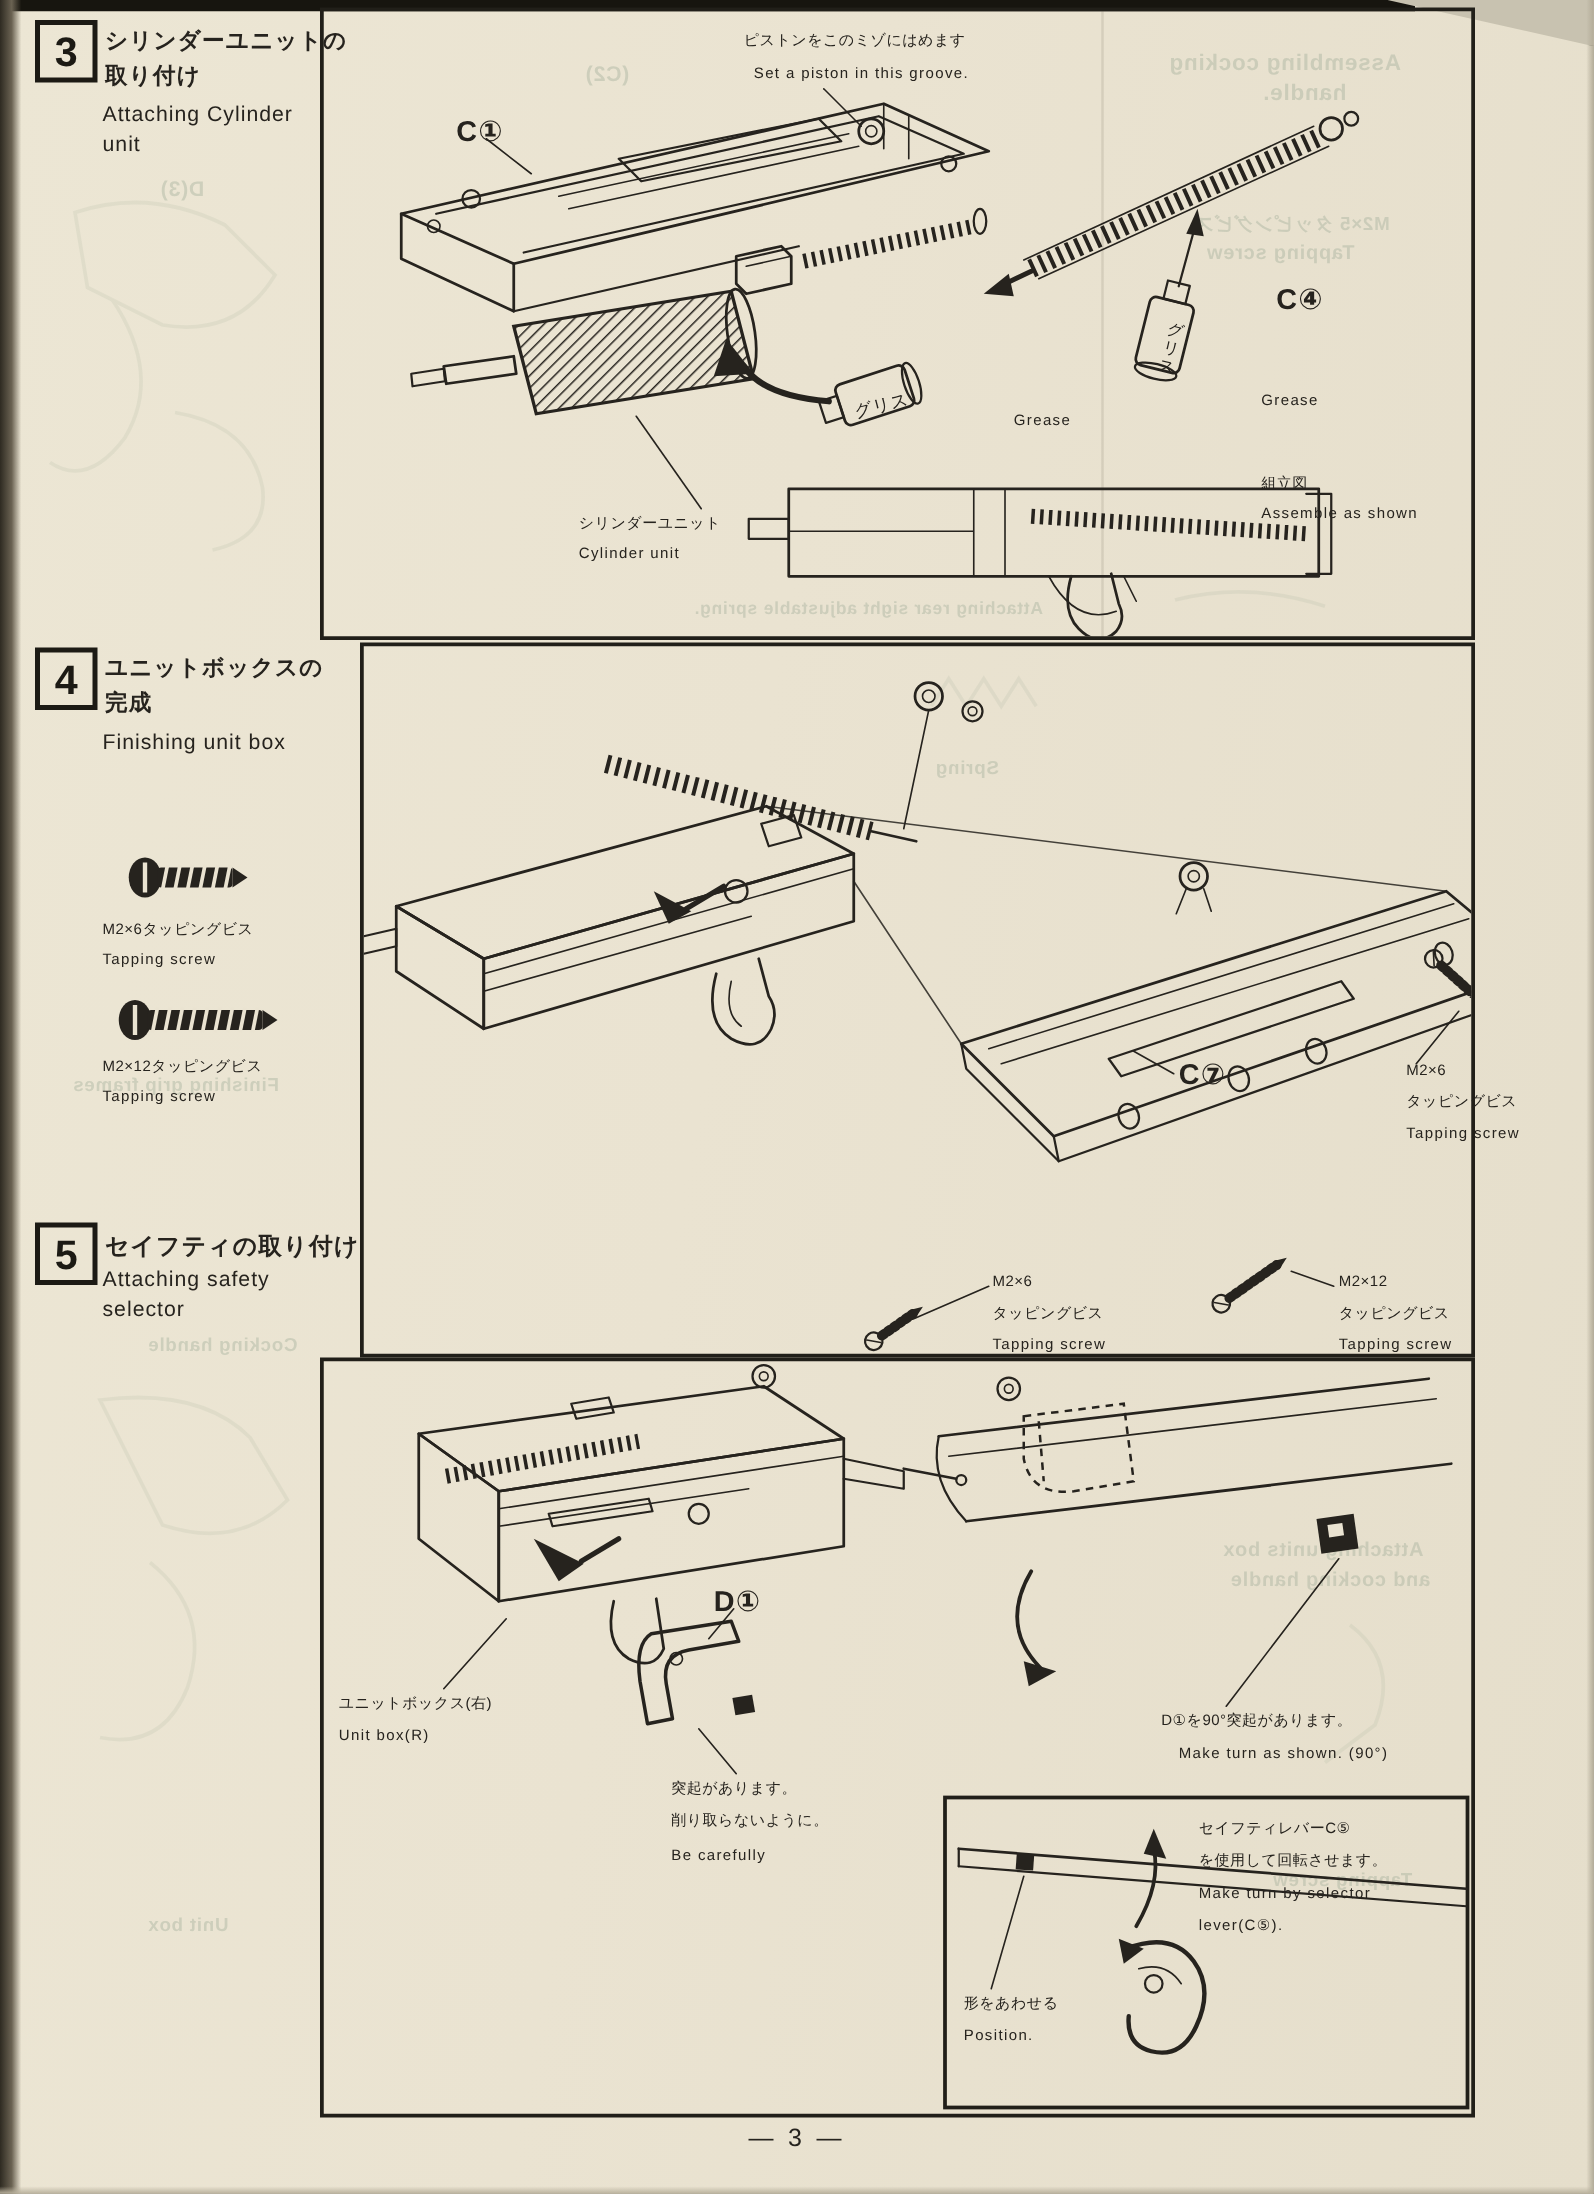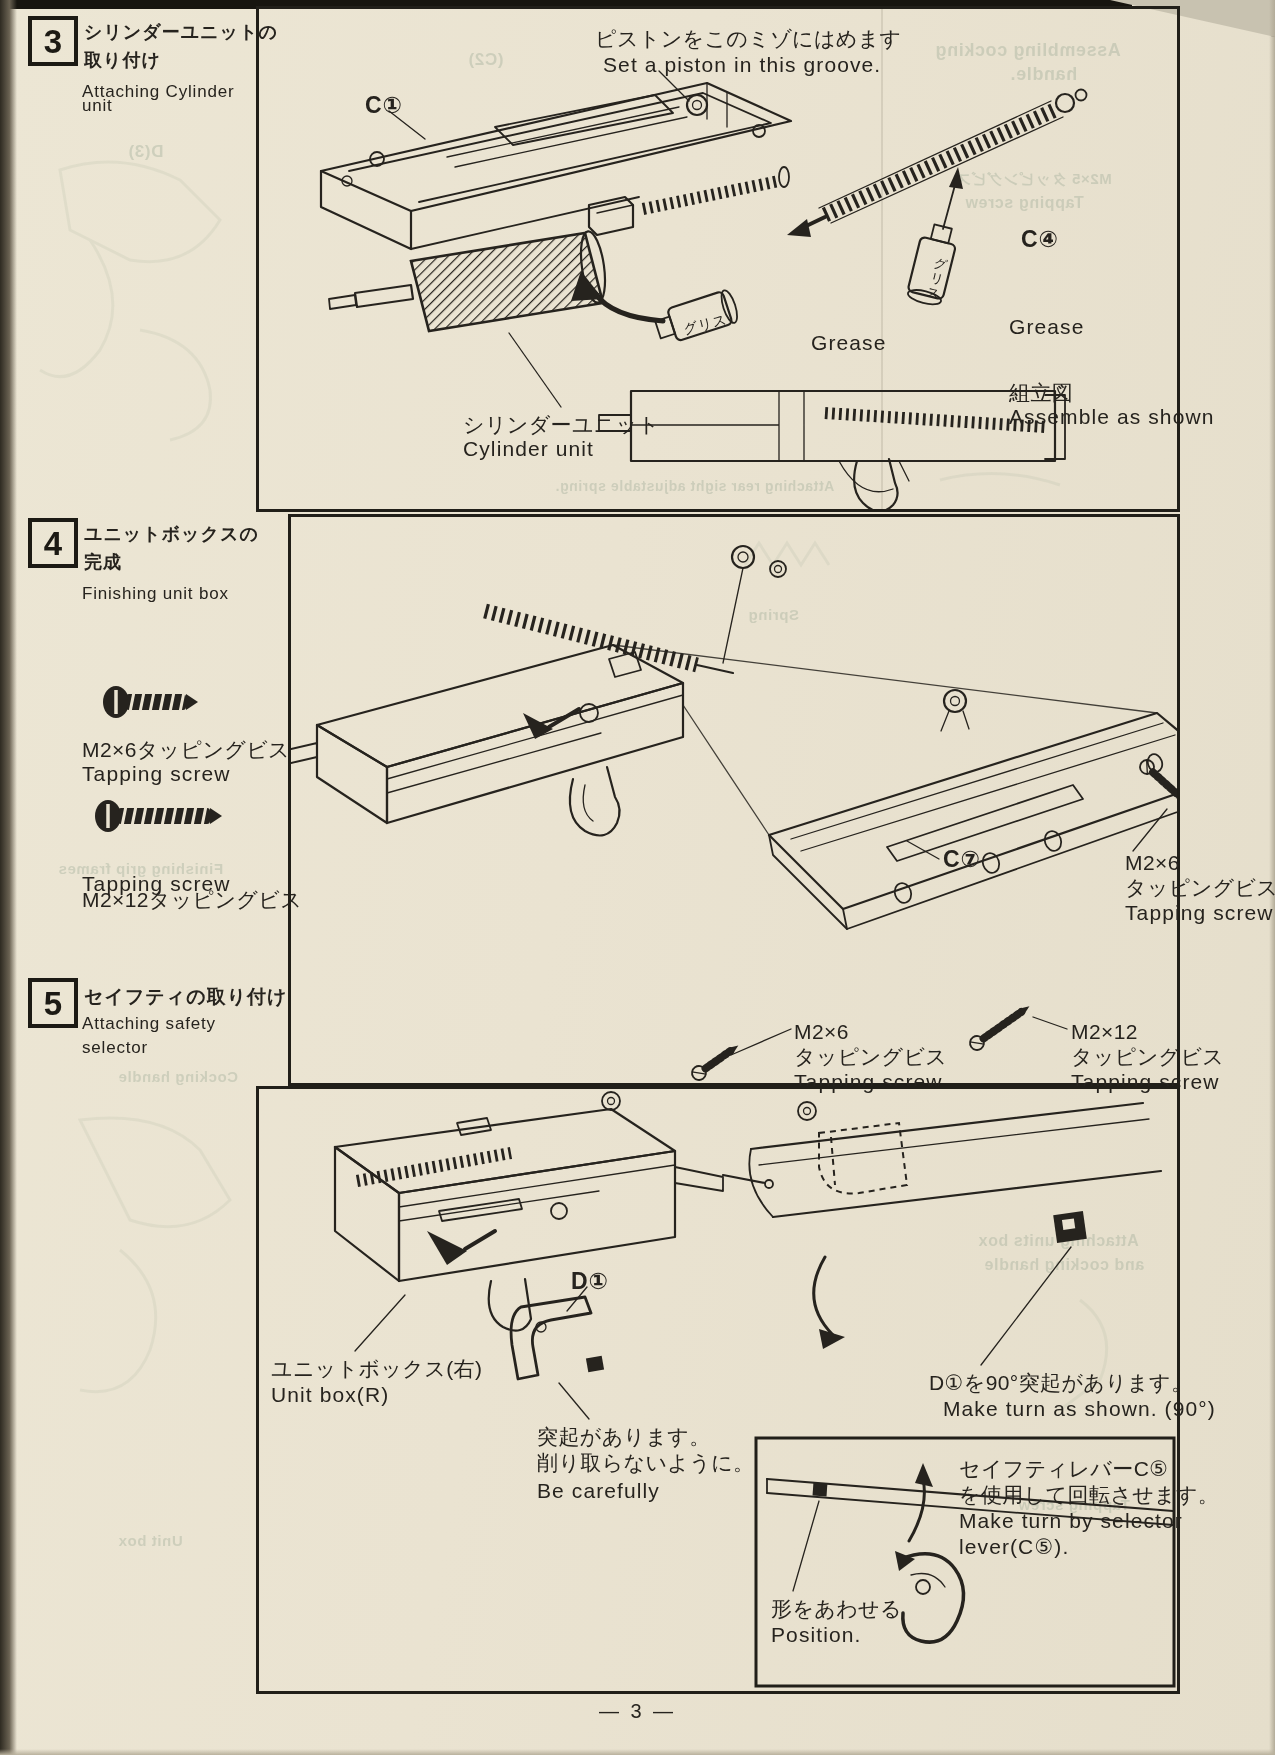--- a/index.html
+++ b/index.html
@@ -12,21 +12,21 @@
   .edge-left{position:absolute;left:0;top:0;width:17px;height:1755px;
              background:linear-gradient(90deg,#2e2a21 0%,#6a6252 55%,rgba(106,98,82,0) 100%);}
   .edge-right{position:absolute;right:0;top:0;width:6px;height:1755px;background:linear-gradient(270deg,#b3ac99,rgba(0,0,0,0));}
   .edge-bottom{position:absolute;left:0;bottom:0;width:1275px;height:6px;background:linear-gradient(0deg,#b9b19d,rgba(0,0,0,0));}
   .scanline{position:absolute;width:2px;background:rgba(70,66,52,.12);}
   .panel{position:absolute;border:3px solid #211f19;}
   .num-box{position:absolute;width:42px;height:42px;border:4px solid #1c1a14;display:flex;align-items:center;
            justify-content:center;font-weight:bold;font-size:33px;color:#1c1a14;line-height:1;}
   .hjp{position:absolute;font-size:18px;font-weight:600;letter-spacing:1px;white-space:nowrap;}
   .hen{position:absolute;font-size:17px;letter-spacing:.8px;white-space:nowrap;}
-  .lbl{position:absolute;font-size:21px;letter-spacing:.4px;white-space:nowrap;line-height:1.3;}
+  .lbl{position:absolute;font-size:12px;letter-spacing:.4px;white-space:nowrap;line-height:1.3;}
   .en{letter-spacing:1.1px;}
   .big{font-size:23px;font-weight:bold;letter-spacing:1px;}
   .vjp{position:absolute;font-size:13px;writing-mode:vertical-rl;letter-spacing:2px;}
   .bleed{position:absolute;transform:scaleX(-1);color:#96a591;opacity:.34;font-weight:bold;
          letter-spacing:.6px;filter:blur(.5px);white-space:nowrap;}
   .page-num{position:absolute;left:0;top:1700px;width:1275px;text-align:center;
             font-size:20px;letter-spacing:3px;}
   svg .ln{stroke:#26231e;stroke-width:2.2;fill:none;stroke-linecap:round;stroke-linejoin:round;}
   svg .thin{stroke-width:1.3;}
   svg .med{stroke-width:1.8;}
@@ -79,21 +79,21 @@
       <path d="M940,480 q60,-15 120,5"></path>
     </g>
   </svg>
 
   <div class="num-box" style="left:28px;top:16px;">
     <span>3</span>
   </div>
   <div class="hjp" style="left:84px;top:20px;">シリンダーユニットの</div>
   <div class="hjp" style="left:84px;top:48px;">取り付け</div>
   <div class="hen" style="left:82px;top:82px;">Attaching Cylinder</div>
-  <div class="hen" style="left:82px;top:96px;text-align:right;">unit</div>
+  <div class="hen" style="left:82px;top:106px;text-align:right;">unit</div>
 
   <div class="panel" style="left:256px;top:6px;width:918px;height:500px;">
     <svg width="918" height="500" style="position:absolute;left:0;top:0;">
       <defs>
         <pattern id="hatch3" width="7" height="7" patternUnits="userSpaceOnUse" patternTransform="rotate(45)">
           <line x1="0" y1="0" x2="0" y2="7" stroke="#26231e" stroke-width="2.4"></line>
         </pattern>
       </defs>
 
       <g>
@@ -218,21 +218,21 @@
         <line x1="44" y1="10" x2="40" y2="30"></line>
       <line x1="54" y1="10" x2="50" y2="30"></line>
         <line x1="64" y1="10" x2="60" y2="30"></line>
       <line x1="74" y1="10" x2="70" y2="30"></line>
         <line x1="84" y1="10" x2="80" y2="30"></line>
       <line x1="94" y1="10" x2="90" y2="30"></line>
         <line x1="104" y1="10" x2="100" y2="30"></line>
       <line x1="114" y1="10" x2="110" y2="30"></line>
     </g>
   </svg>
-  <div class="lbl" style="left:82px;top:846px;margin-top:40px;">M2×12タッピングビス</div>
+  <div class="lbl" style="left:82px;top:846px;">M2×12タッピングビス</div>
   <div class="lbl en" style="left:82px;top:870px;">Tapping screw</div>
 
   <div class="panel" style="left:288px;top:514px;width:886px;height:566px;">
     <svg width="886" height="566" style="position:absolute;left:0;top:0;">
 
       <g>
         <path class="ln" d="M26,208 L322,128 L392,166 L96,250 Z"></path>
         <path class="ln" d="M96,250 L392,166 L392,220 L96,306 Z"></path>
         <path class="ln" d="M26,208 L26,260 L96,306 L96,250 Z"></path>
         <path class="ln med" d="M0,232 l26,-6 l0,14 l-26,6"></path>

